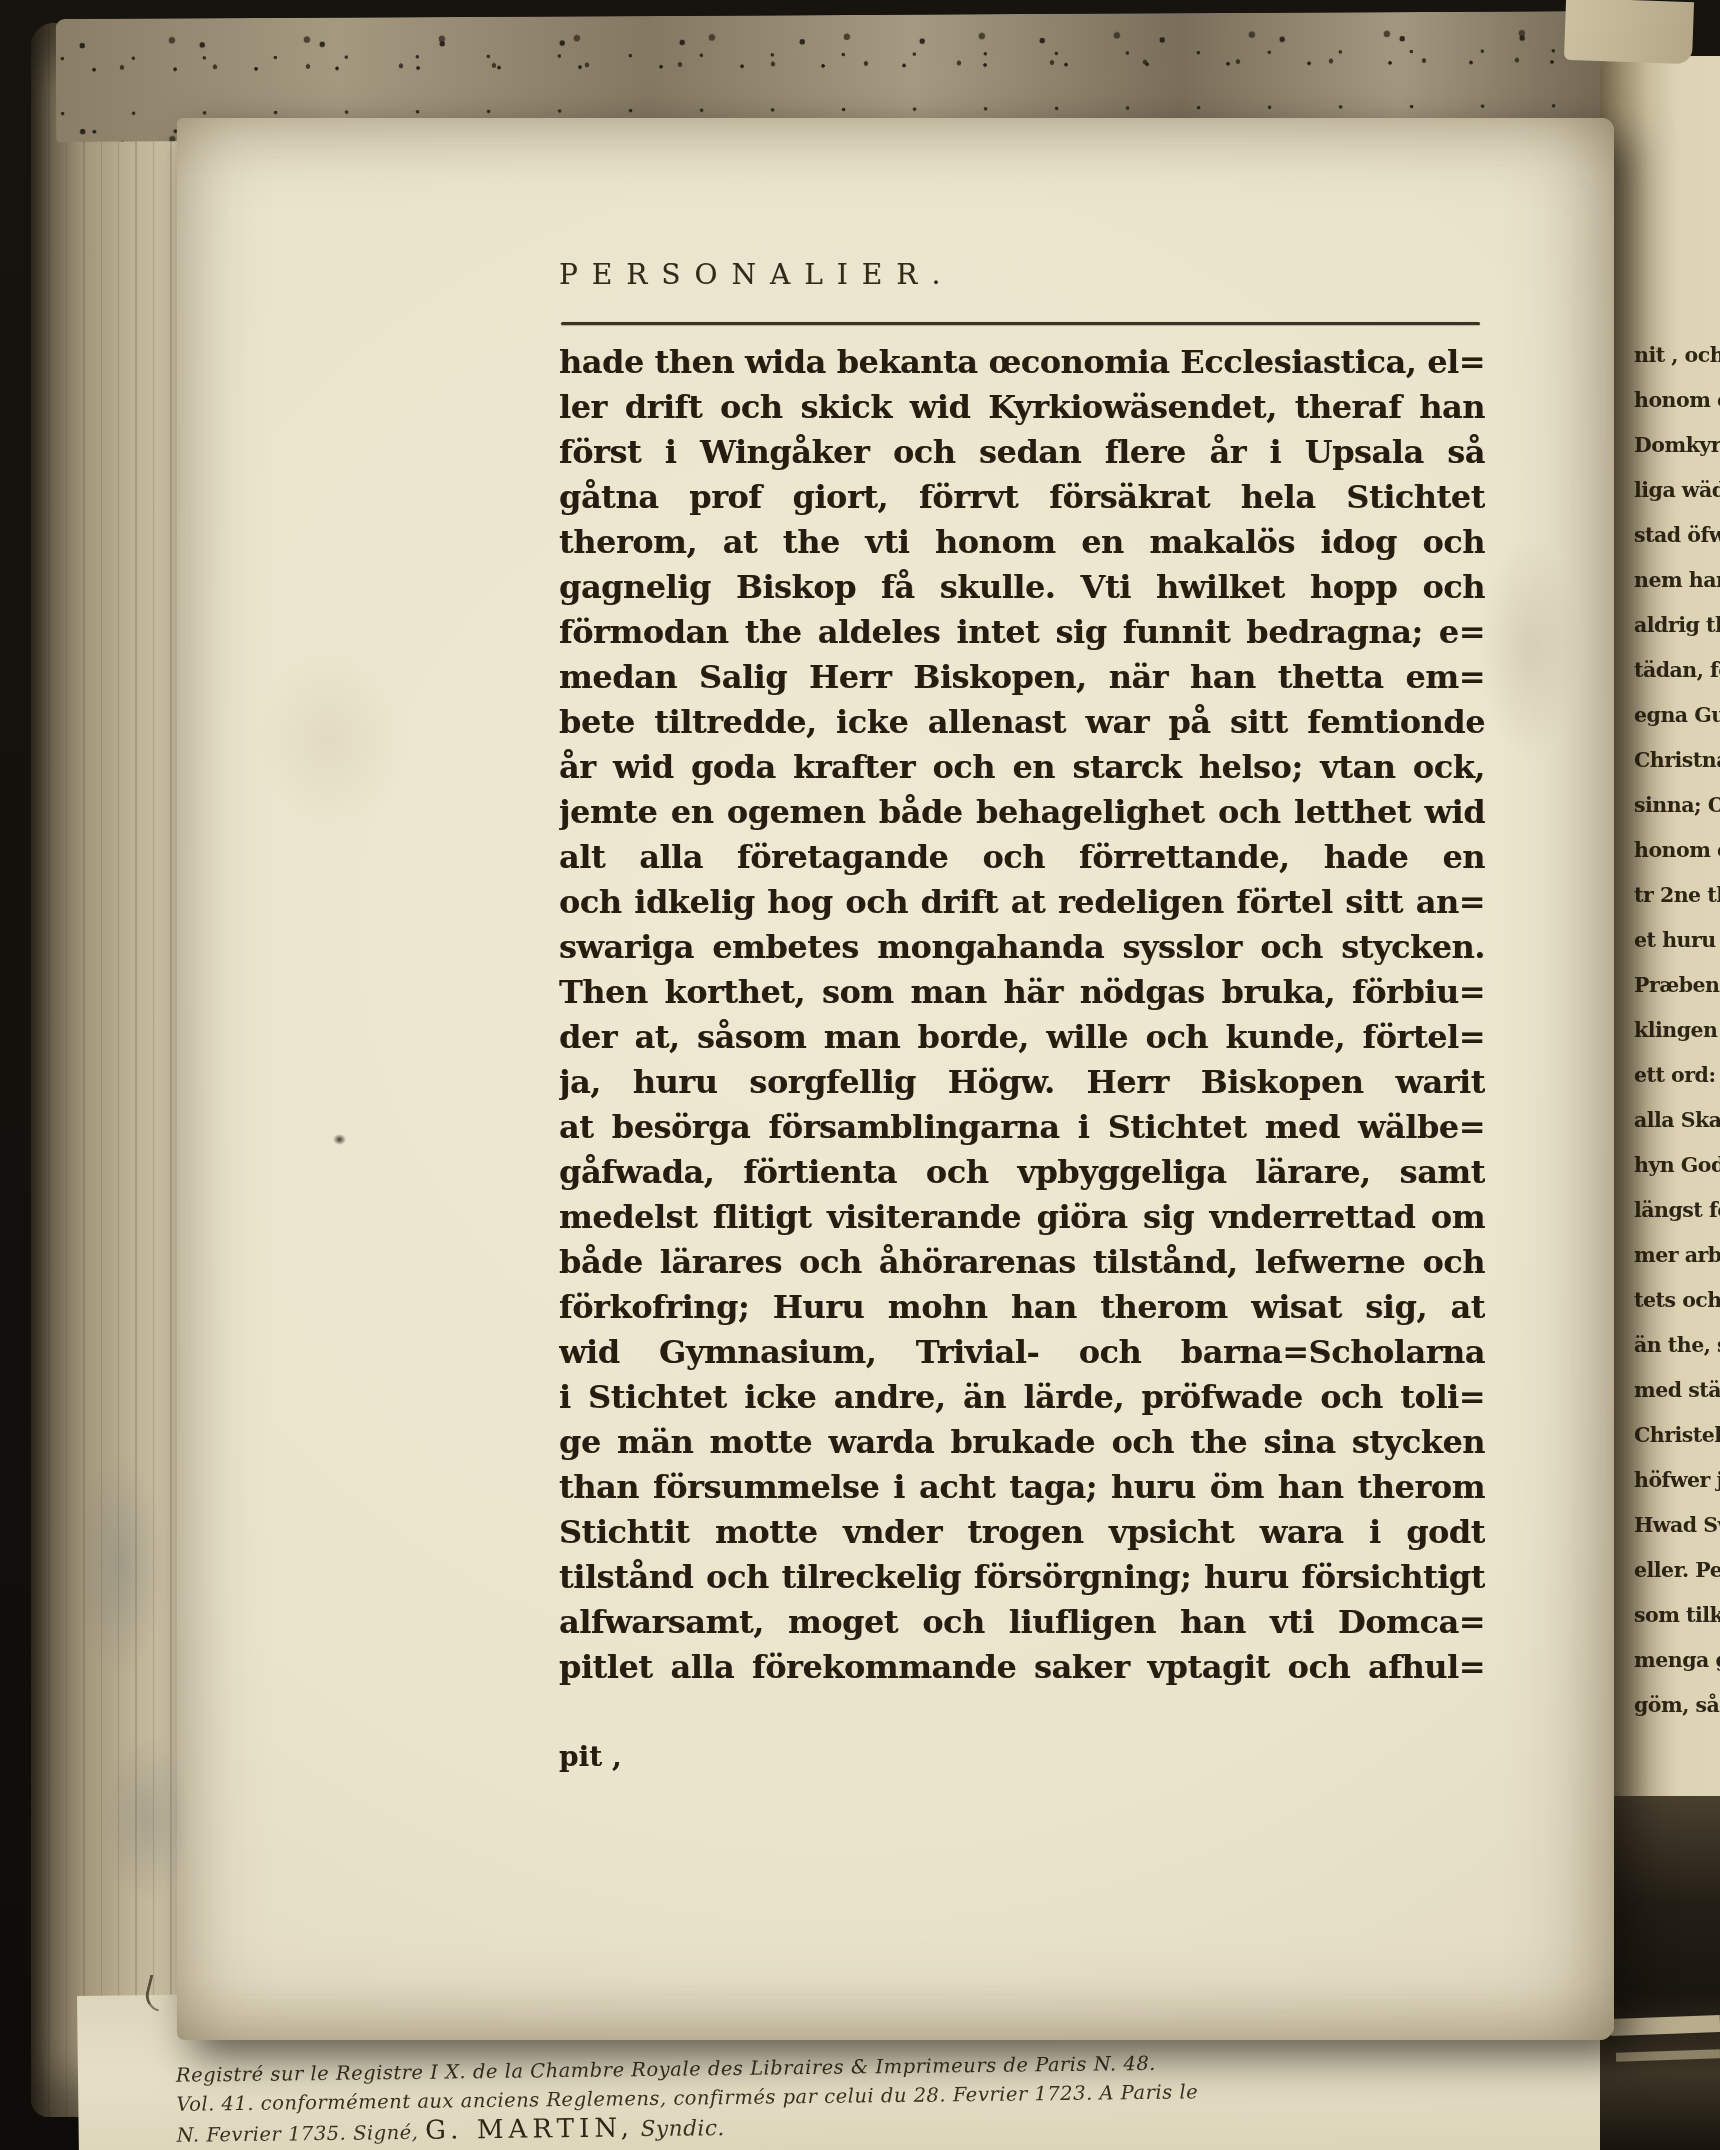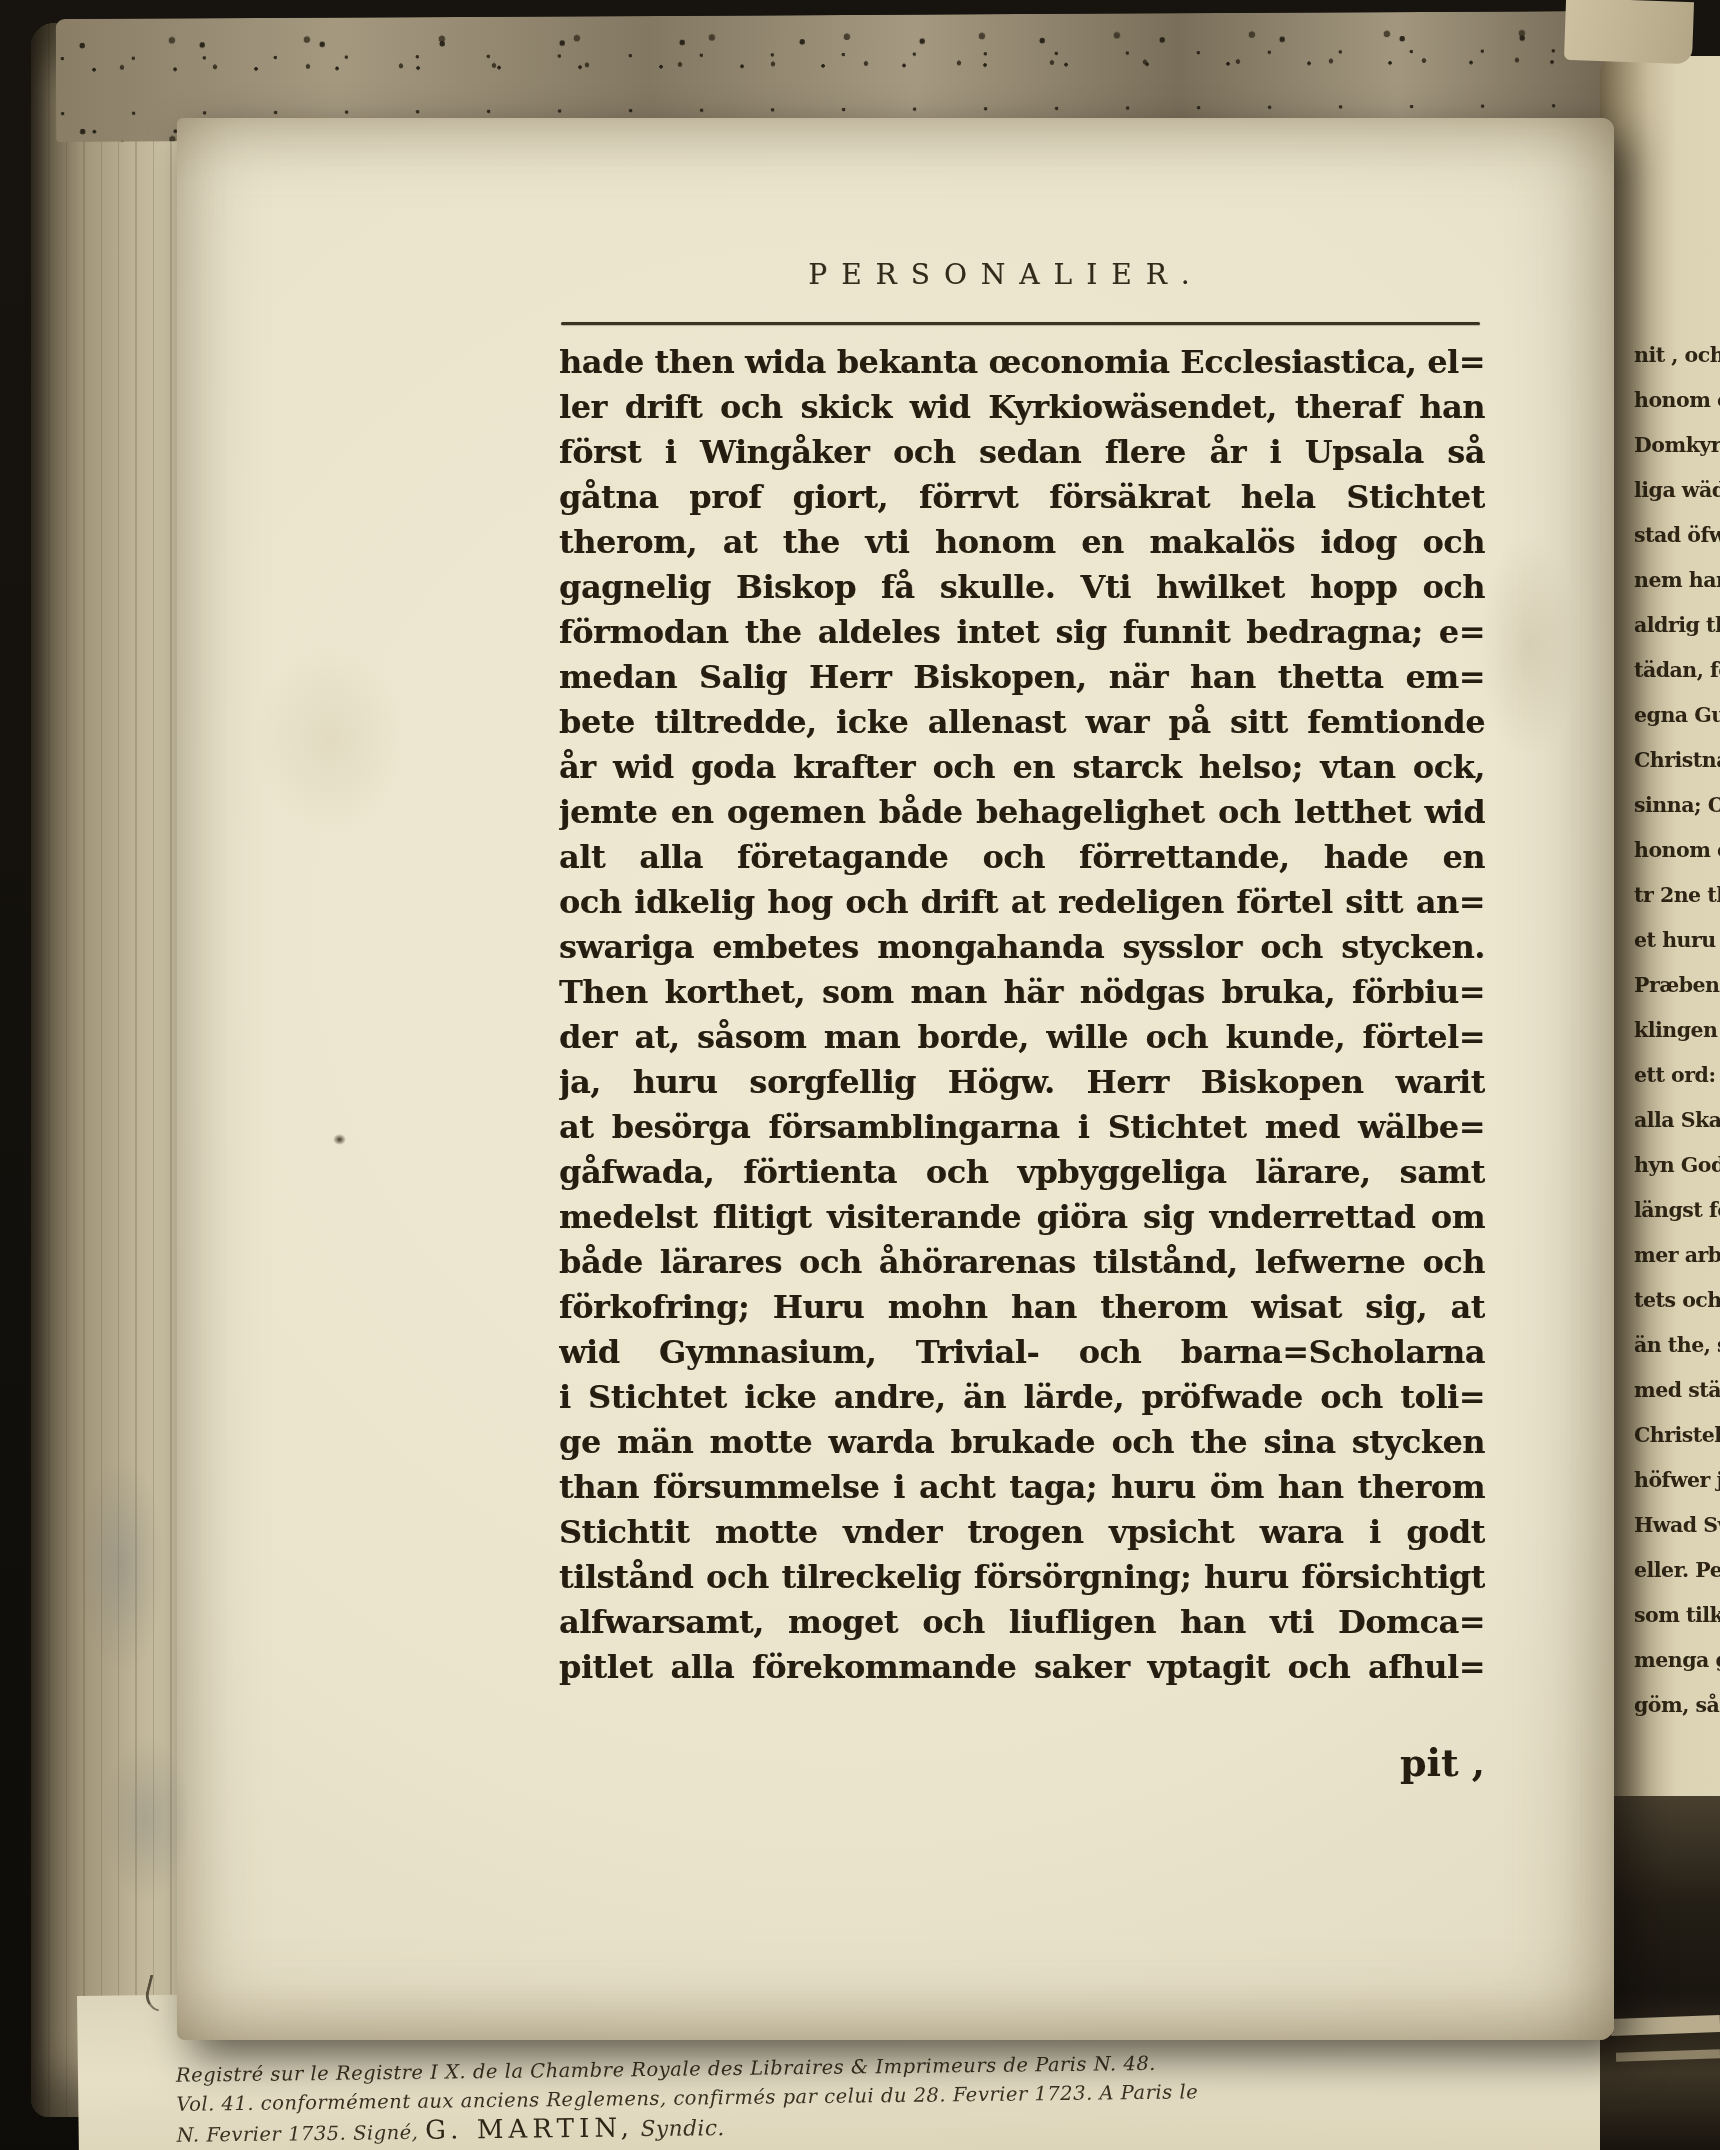--- a/index.html
+++ b/index.html
@@ -80,37 +80,37 @@
     border-radius:6.2px 12.3px 14.4px 7.2px;
     box-shadow:
       inset 46px 0 77px -36px rgba(105,90,60,.38),
       inset -56px 0 87px -41px rgba(95,80,52,.45),
       inset 0 46px 72px -36px rgba(110,95,62,.35),
       inset 0 -51px 77px -36px rgba(110,95,62,.38),
       15.4px 18px 41px rgba(12,9,5,.6);
     z-index:3;
   }
   .header {
-    position:absolute; left:367px; top:140px; width:924px; text-align:center;
+    position:absolute; left:382px; top:140px; width:924px; 
     font-size:28px; letter-spacing:14px; color:#332a1b;
     text-shadow:0.3px 0.3px 0 rgba(51,42,27,.35);
   }
   .rule {
     position:absolute; left:384px; top:204px; width:919px; height:2.6px;
     background:#3c3222; box-shadow:0 0.5px 1px rgba(60,50,34,.5); border-radius:1.5px;
   }
   .body-text {
     position:absolute; left:382px; top:222px; width:926px;
     font-size:32px; line-height:45px; font-weight:700; color:#261d10;
     text-shadow:0.3px 0.3px 0 rgba(38,29,16,.35); letter-spacing:-0.5px;
   }
   .body-text .line { text-align:justify; text-align-last:justify; height:45px; overflow:hidden; }
   .catchword {
-    position:absolute; left:382px; top:1622px; width:926px; text-align:right;
-    font-size:38px; font-weight:700; color:#261d10;
+    position:absolute; left:382px; top:1622px; width:926px; 
+    font-size:28px; font-weight:700; color:#261d10;
     text-shadow:0.3px 0.3px 0 rgba(38,29,16,.35);
   }
   
   .stain { position:absolute; pointer-events:none; z-index:4; }
   .stain-a { left:221px; top:606px; width:216px; height:267px;
     background:radial-gradient(closest-side,rgba(216,208,180,.5),rgba(216,208,180,0) 70%); }
   .stain-b { left:1457px; top:488px; width:144px; height:318px;
     background:radial-gradient(closest-side,rgba(150,132,96,.20),rgba(150,132,96,0) 70%); }
   .stain-c { left:56px; top:1396px; width:164px; height:564px;
     background:

